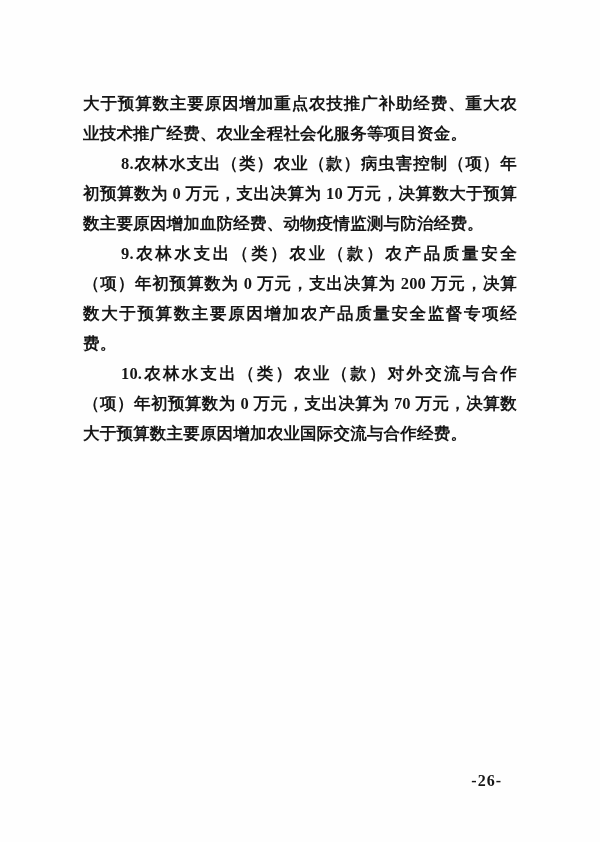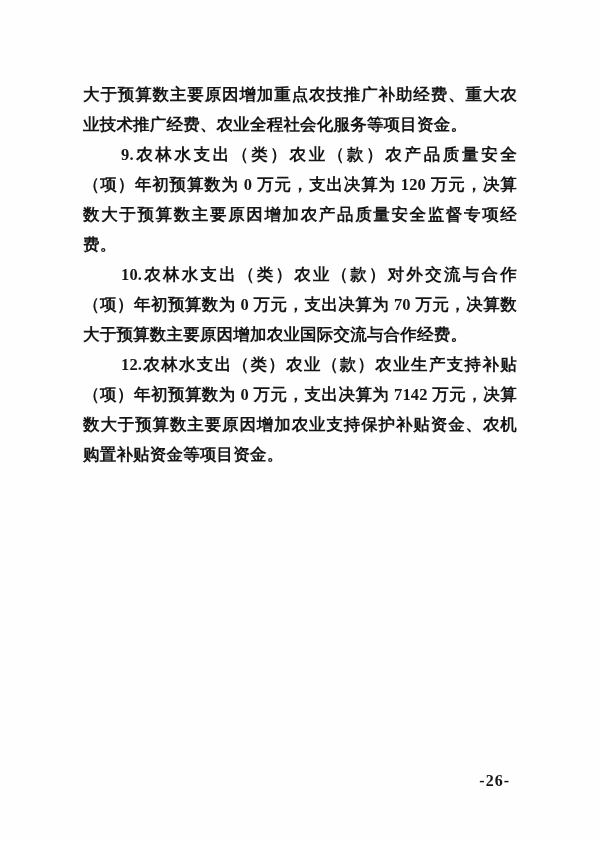--- a/index.html
+++ b/index.html
@@ -34,36 +34,37 @@
     text-align: justify;
     letter-spacing: 0.2px;
   }
   .para {
     margin: 0;
     padding: 0;
     text-indent: 2.3em;
   }
   .para.continuation {
     text-indent: 0;
+    margin-top: 9px;
   }
   .page-number {
     position: absolute;
     top: 772px;
-    right: 90px;
+    right: 98px;
     font-family: "Liberation Serif", "DejaVu Serif", serif;
     font-weight: 700;
     font-size: 16px;
     letter-spacing: 1px;
     color: #161616;
   }
 </style>
 </head>
 <body>
 
 <div class="page">
   <div class="text-block">
     <p class="para continuation">大于预算数主要原因增加重点农技推广补助经费、重大农业技术推广经费、农业全程社会化服务等项目资金。</p>
-    <p class="para">9.农林水支出（类）农业（款）农产品质量安全（项）年初预算数为 0 万元，支出决算为 120 万元，决算数大于预算数主要原因增加农产品质量安全监督专项经费。</p>
+    <p class="para">8.农林水支出（类）农业（款）病虫害控制（项）年初预算数为 0 万元，支出决算为 10 万元，决算数大于预算数主要原因增加血防经费、动物疫情监测与防治经费。</p>
+    <p class="para">9.农林水支出（类）农业（款）农产品质量安全（项）年初预算数为 0 万元，支出决算为 200 万元，决算数大于预算数主要原因增加农产品质量安全监督专项经费。</p>
     <p class="para">10.农林水支出（类）农业（款）对外交流与合作（项）年初预算数为 0 万元，支出决算为 70 万元，决算数大于预算数主要原因增加农业国际交流与合作经费。</p>
-    <p class="para">12.农林水支出（类）农业（款）农业生产支持补贴（项）年初预算数为 0 万元，支出决算为 7142 万元，决算数大于预算数主要原因增加农业支持保护补贴资金、农机购置补贴资金等项目资金。</p>
   </div>
   <div class="page-number">-26-</div>
 </div>
 
 </body></html>

